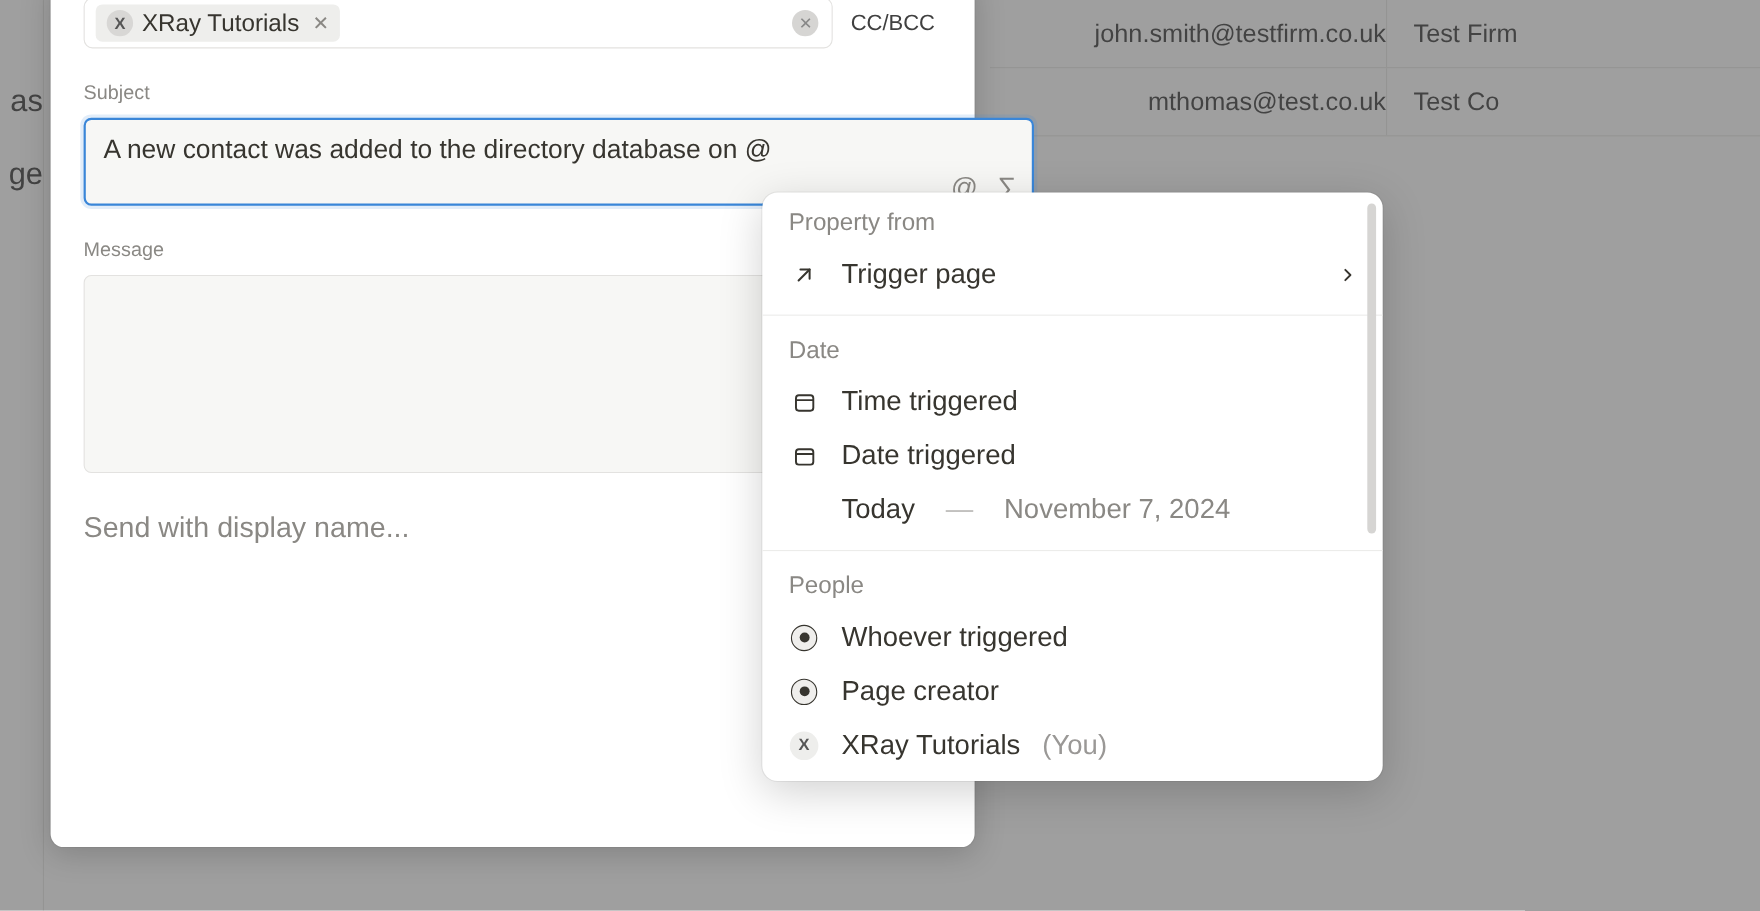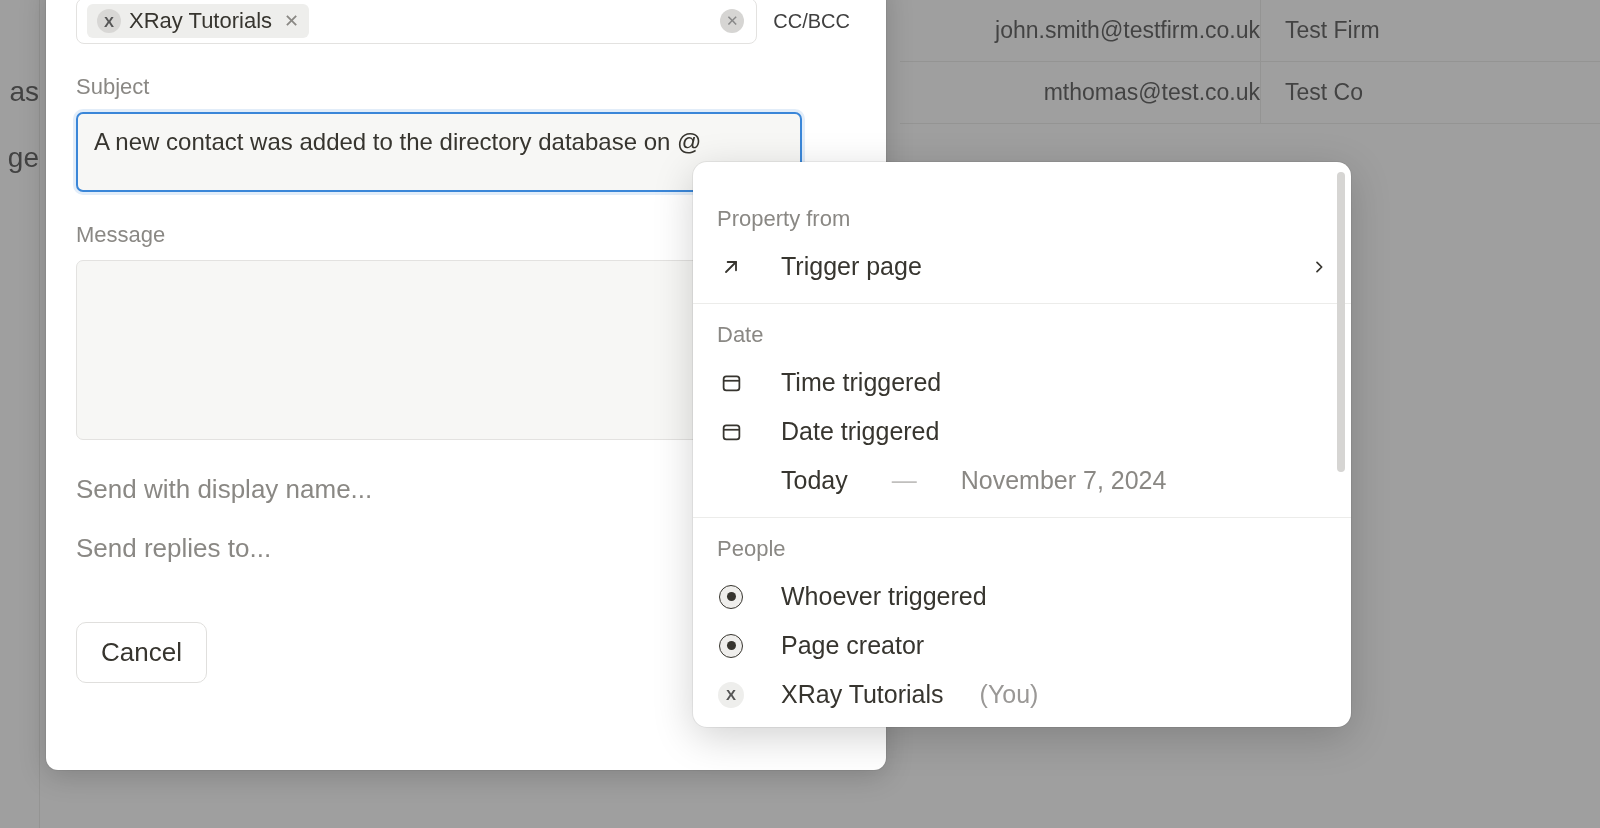--- a/index.html
+++ b/index.html
@@ -91,28 +91,28 @@
     }
     .chip .x { color:#8a8884; font-size:18px; margin-left:4px;}
     .to-clear {
       position:absolute; right:12px; top:50%; transform:translateY(-50%);
       width:24px;height:24px;border-radius:50%;background:#d6d5d3;
       display:flex;align-items:center;justify-content:center;color:#888;font-size:15px;
     }
     .ccbcc { color:#404040; font-size:20px; padding-right:6px;}
 
     .field-label {
-      font-size:22px;
+      font-size:18px;
       color:#8a8884;
       margin-top:30px;
       margin-bottom:12px;
     }
 
     .subject-box {
-      width: 726px;
+      width: 864px;
       min-height:80px;
       border:2px solid #3a86d8;
       border-radius:7px;
       background:#f7f7f5;
       padding:14px 16px;
       font-size:24px;
       color:#37352f;
       box-shadow: 0 0 0 3px rgba(58,134,216,0.15);
       position:relative;
     }
@@ -146,42 +146,42 @@
       font-size:26px;
       color:#37352f;
       background:#fff;
       cursor:pointer;
     }
 
     
     .mention {
       position:absolute;
       left:693px;
-      top:162px;
-      width:658px;
+      top:175px;
+      width:564px;
       background:#fff;
       border-radius:14px;
       box-shadow: 0 10px 40px rgba(0,0,0,0.18), 0 0 0 1px rgba(15,15,15,0.06);
       z-index:20;
-      padding: 38px 0 8px 0;
+      padding: 8px 0 8px 0;
       overflow:hidden;
     }
     .mention-scroll {
       position:absolute; right:6px; top:10px; width:8px; height:300px;
       background:#d6d5d3; border-radius:4px;
     }
     .m-section-label {
       font-size:22px;
       color:#8a8884;
       padding: 6px 24px 10px 24px;
     }
     .m-item {
       display:flex;
       align-items:center;
-      gap:36px;
+      gap:20px;
       padding: 10px 24px;
       font-size:25px;
       color:#37352f;
       cursor:pointer;
     }
     .m-item .ico {
       width:28px; display:flex; justify-content:center; color:#37352f; font-size:22px;
     }
     .m-item .chev { margin-left:auto; color:#37352f; font-size:24px;}
     .m-item .noico { width:28px; }
@@ -244,23 +244,21 @@
     <div class="subject-icons">
       <span>@</span>
       <span>∑</span>
     </div>
   </div>
 
   <div class="field-label">Message</div>
   <div class="message-box"></div>
 
   <div class="plain-link">Send with display name...</div>
-  <div class="plain-link" style="margin-top:28px">Send replies to...</div>
-
-  <div class="cancel-btn">Cancel</div>
+
 </div>
 
 <div class="mention">
   <div class="mention-scroll"></div>
 
   <div class="m-section-label">Property from</div>
   <div class="m-item">
     <span class="ico">
       <svg width="20" height="20" viewBox="0 0 24 24" fill="none" stroke="#37352f" stroke-width="2.2" stroke-linecap="round" stroke-linejoin="round">
           <line x1="6" y1="18" x2="18" y2="6"></line>

